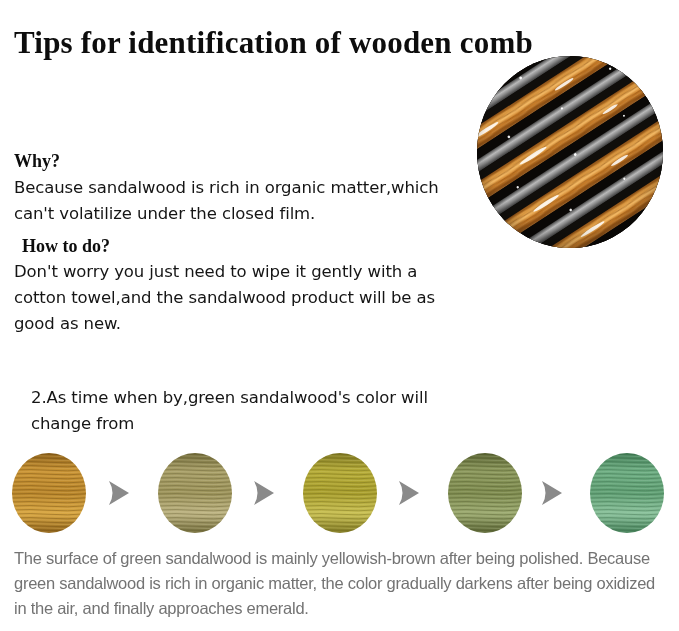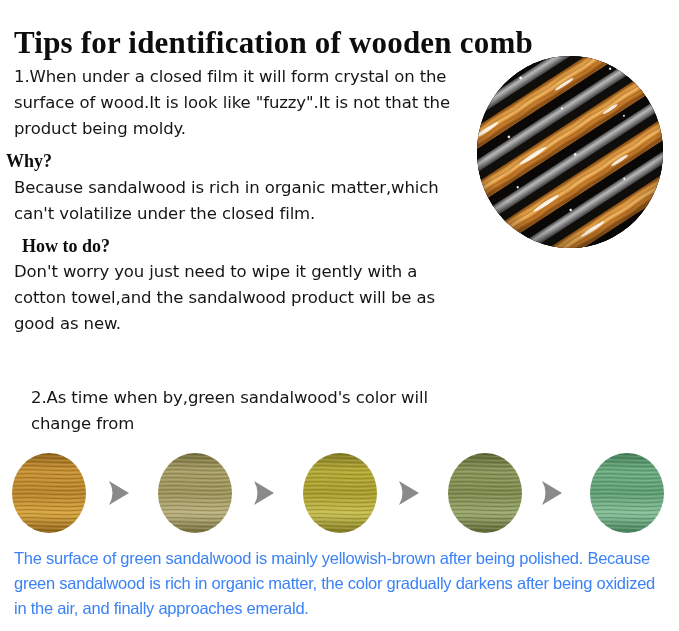--- a/index.html
+++ b/index.html
@@ -46,35 +46,35 @@
   .heading-serif {
     position: absolute;
     font-family: "Liberation Serif", "DejaVu Serif", serif;
     font-weight: bold;
     font-size: 18px;
     line-height: 22px;
     color: #0d0d0d;
   }
 
   #para1   { left: 14px; top: 64px;  width: 448px; }
-  #why-h   { left: 6px; top: 150px; }
+  #why-h   { left: 14px; top: 150px; }
   #para2   { left: 14px; top: 175px; width: 448px; }
   #howto-h { left: 22px; top: 235px; }
   #para3   { left: 14px; top: 259px; width: 448px; }
   #para4   { left: 31px; top: 385px; width: 448px; }
 
   #para5 {
     position: absolute;
     left: 14px;
     top: 546px;
     width: 650px;
     font-family: "Liberation Sans", sans-serif;
     font-size: 16.5px;
     line-height: 25px;
-    color: #3b82f6;
+    color: #737373;
     letter-spacing: -0.25px;
   }
 
   
   #photo-circle {
     position: absolute;
     left: 477px;
     top: 56px;
     width: 186px;
     height: 192px;
@@ -121,21 +121,20 @@
   .ar2 { left: 395px; }
   .ar3 { left: 538px; }
 </style>
 </head>
 <body>
 
 <div id="page">
 
   <div id="title">Tips for identification of wooden comb</div>
 
-  <div id="para1" class="body-text">1.When under a closed film it will form crystal on the surface of wood.It is look like "fuzzy".It is not that the product being moldy.</div>
 
   <div id="why-h" class="heading-serif">Why?</div>
   <div id="para2" class="body-text">Because sandalwood is rich in organic matter,which can't volatilize under the closed film.</div>
 
   <div id="howto-h" class="heading-serif">How to do?</div>
   <div id="para3" class="body-text">Don't worry you just need to wipe it gently with a cotton towel,and the sandalwood product will be as good as new.</div>
 
   <div id="photo-circle">
     <svg viewBox="0 0 186 192" preserveAspectRatio="xMidYMid slice" aria-hidden="true">
       <defs>

